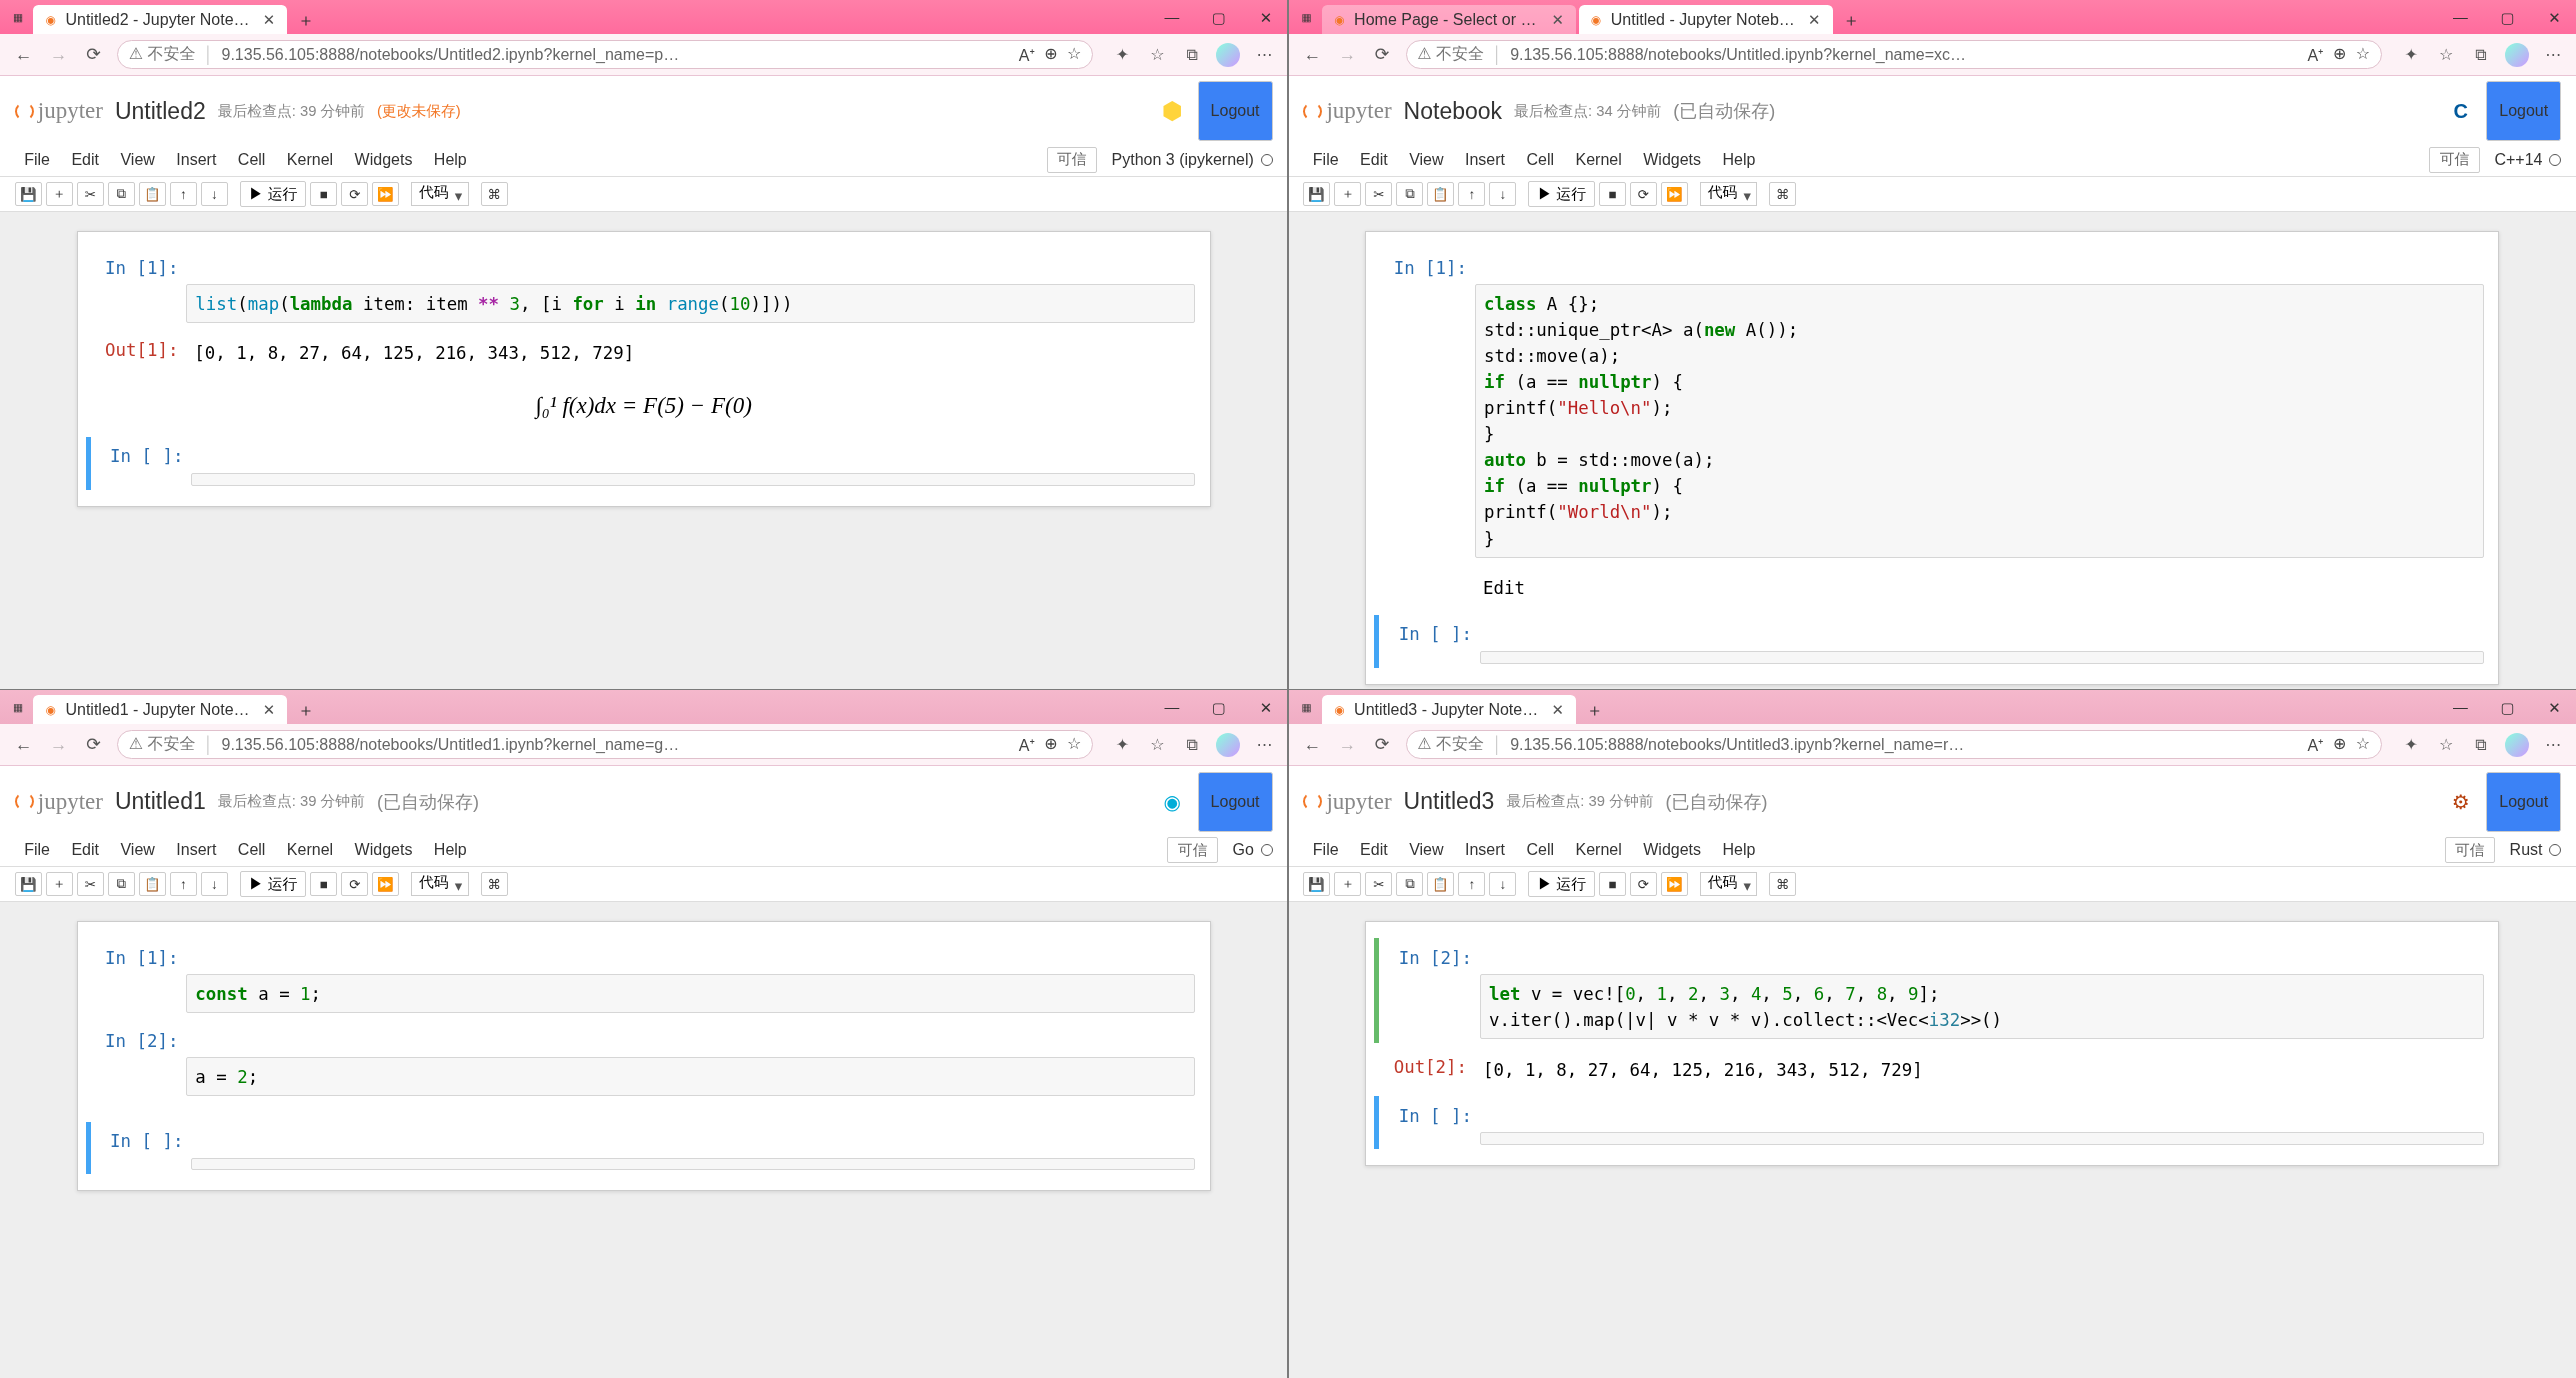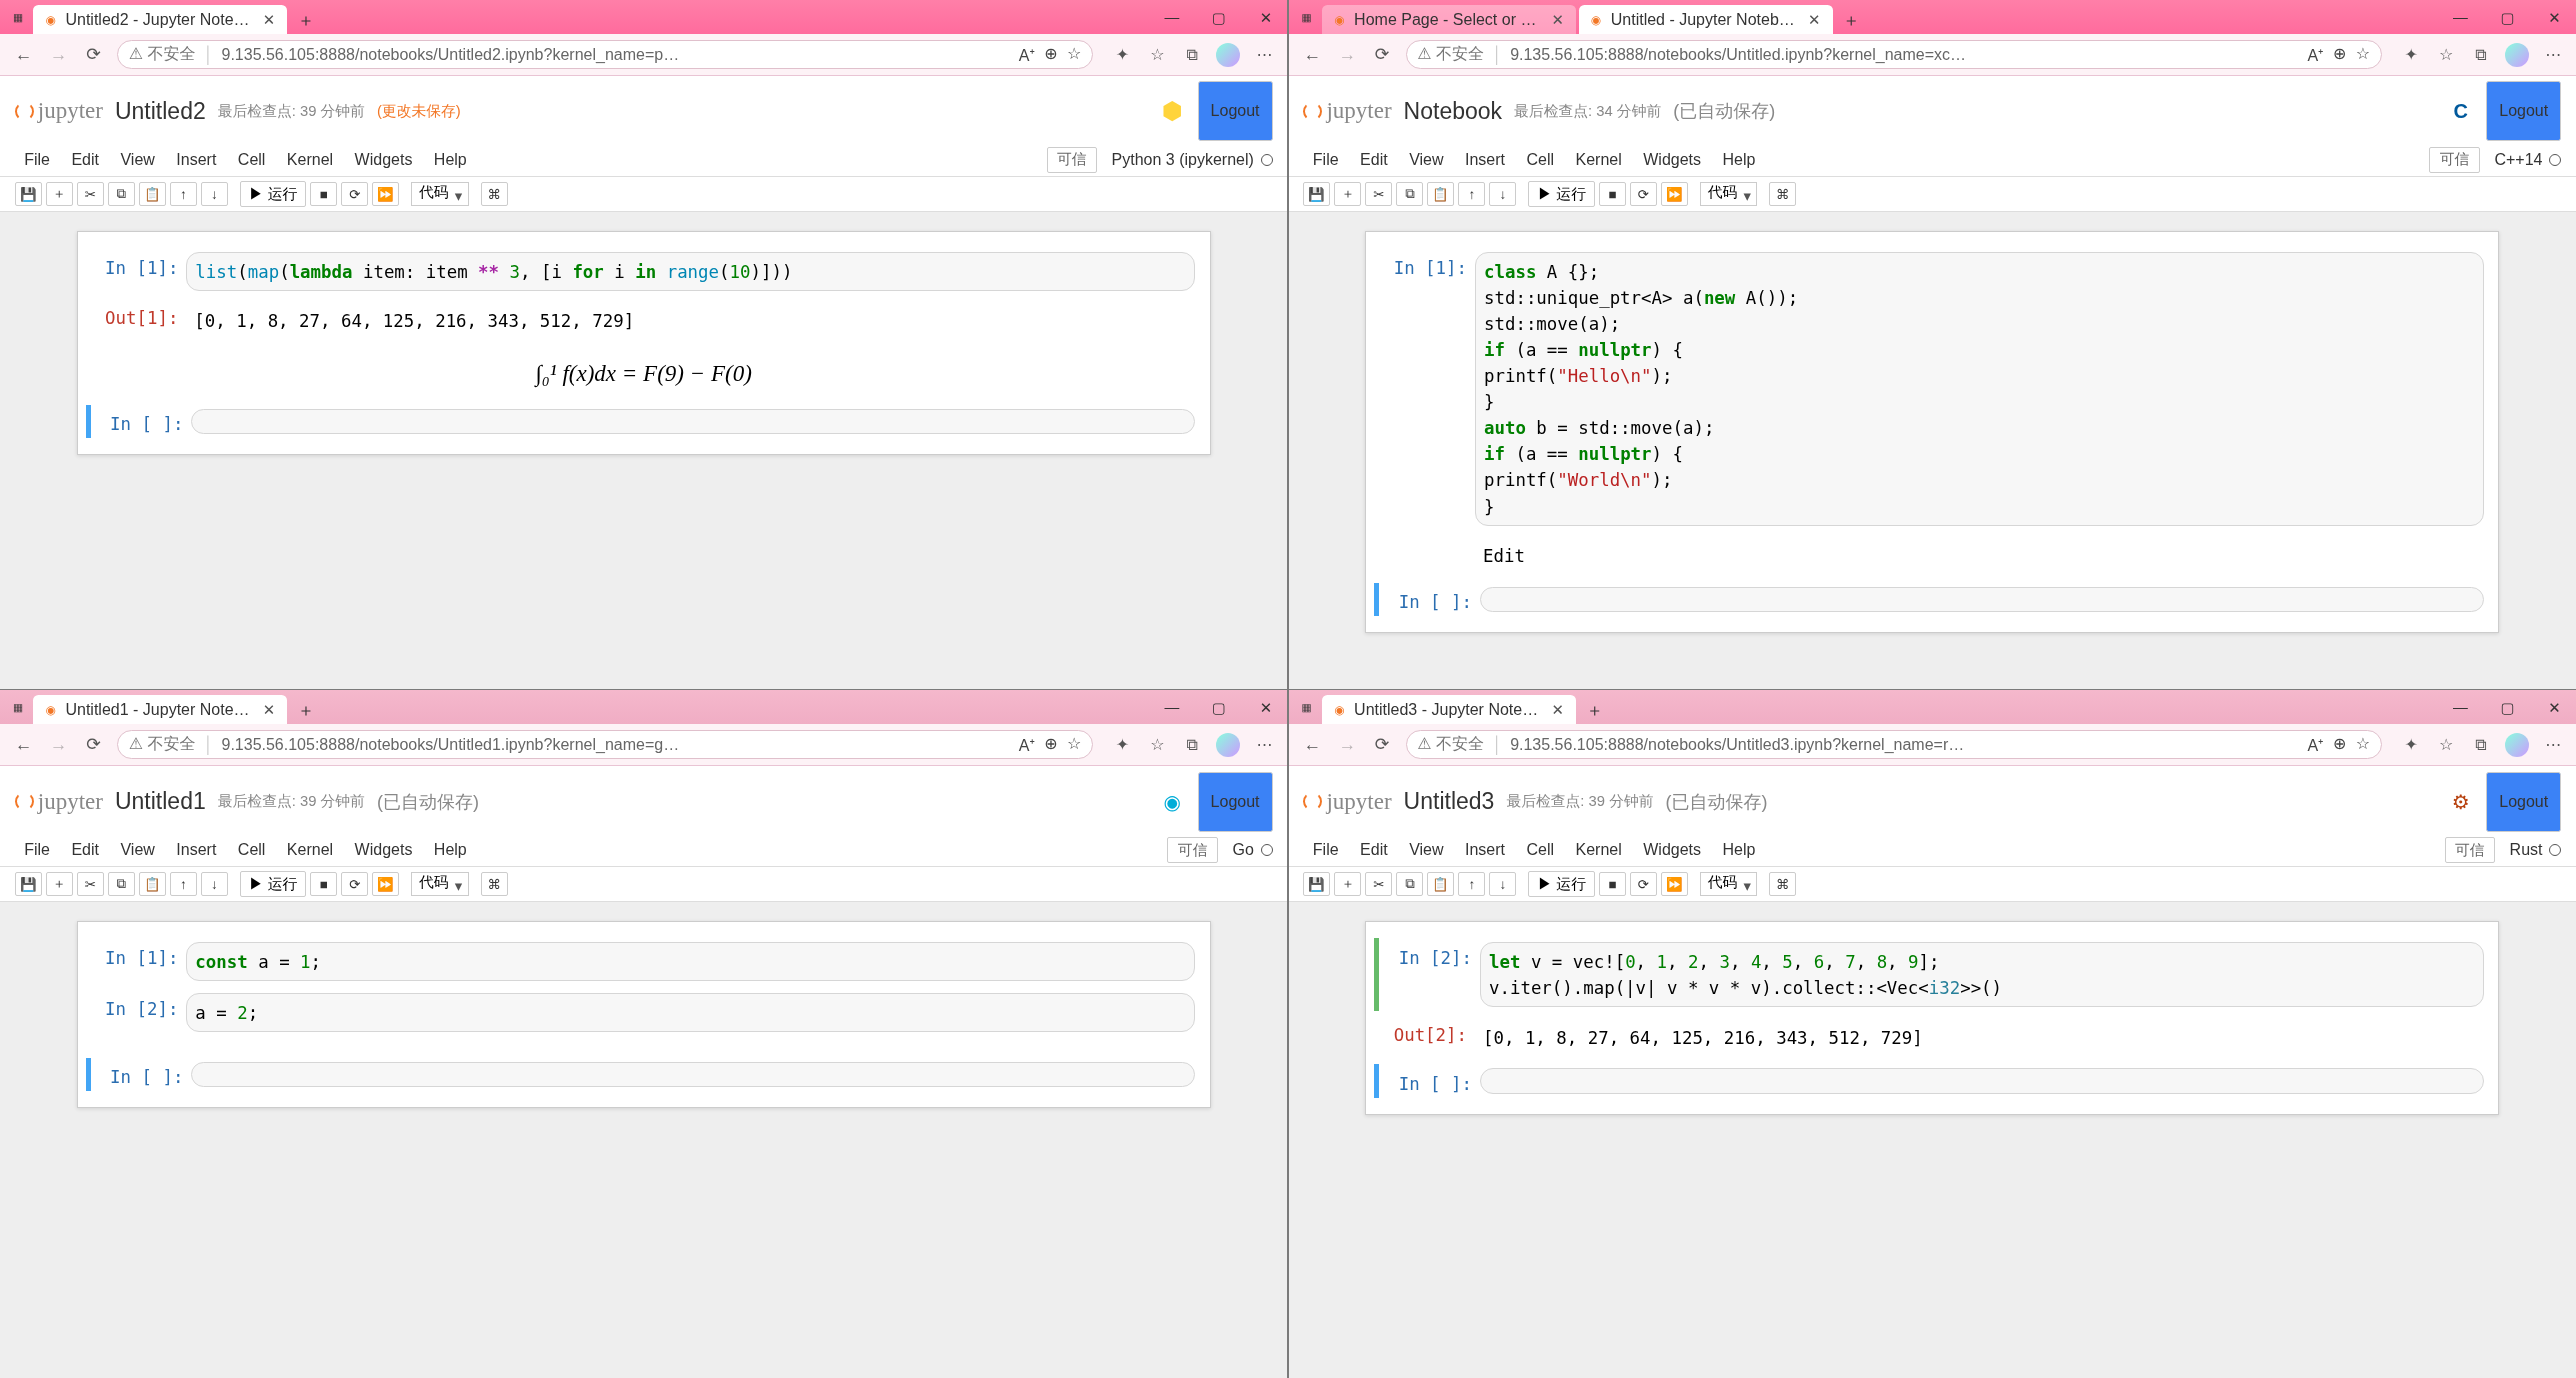--- a/index.html
+++ b/index.html
@@ -47,21 +47,21 @@
 .tb-sep { width: 4px; }
 .tb-select { border: 0.7px solid #ccc; height: 24px; padding: 0 19px 0 6.7px; font-size: 14.8px; background: #fff; position: relative; }
 .tb-select::after { content: "▾"; position: absolute; right: 5.4px; top: 4px; color: #555; }
 .nb-area { flex: 1; background: #eee; padding: 19px 9.4px; overflow: auto; }
 .nb-sheet { background: #fff; border: 0.7px solid #ccc; box-shadow: 0 1.3px 4px rgba(0,0,0,.12); padding: 12px 8px; max-width: 1134px; margin: 0 auto 27px; }
 .cell { display: flex; padding: 4px 6.7px; margin: 4px 0; justify-content: flex-end; }
 .cell .prompt { width: 94px; text-align: right; padding: 5.4px 8px 0 0; font-family: "Consolas", monospace; font-size: 17.4px; }
 .prompt.in { color: #2a6db0; }
 .prompt.out { color: #c0392b; }
 .cell .content { flex: 1; font-family: "Consolas", monospace; font-size: 17.4px; line-height: 1.5; padding: 5.4px 8px; }
-.code-box { background: #f7f7f7; border: 0.7px solid #d6d6d6; border-radius: 13px; }
+.code-box { background: #f7f7f7; border: 0.7px solid #d6d6d6; border-radius: 2px; margin-top: 32px; }
 .cell.sel { border-left: 5.4px solid #42a5f5; }
 .cell.run { border-left: 5.4px solid #66bb6a; }
 .md-out { text-align: center; font-family: Georgia, serif; font-size: 23px; padding: 13.4px 0; font-style: italic; }
 .kw { color: #008000; font-weight: bold; }
 .num { color: #008000; }
 .str { color: #ba2121; }
 .op { color: #a626a4; font-weight: bold; }
 .cm { color: #0086b3; }
 .ty { color: #267f99; }
 .err { color: #333; }
@@ -160,21 +160,21 @@
         <div class="nb-sheet">
 
       <div class="cell">
         <div class="prompt in">In  [1]:</div>
         <div class="content code-box"><span class="cm">list</span><span class="">(</span><span class="cm">map</span><span class="">(</span><span class="kw">lambda</span><span class=""> item: item </span><span class="op">**</span><span class=""> </span><span class="num">3</span><span class="">, [i </span><span class="kw">for</span><span class=""> i </span><span class="kw">in</span><span class=""> </span><span class="cm">range</span><span class="">(</span><span class="num">10</span><span class="">)]))</span></div>
       </div>
       <div class="cell">
         <div class="prompt out">Out[1]:</div>
         <div class="content">[0, 1, 8, 27, 64, 125, 216, 343, 512, 729]</div>
       </div>
-      <div class="md-out">∫₀¹ f(x)dx = F(9) − F(0)</div>
+      <div class="md-out">∫₀¹ f(x)dx = F(5) − F(0)</div>
       <div class="cell sel">
         <div class="prompt in">In  [ ]:</div>
         <div class="content code-box"></div>
       </div>
         </div>
       </div>
     </div>
   </div>
 <div class="window">
     <div class="titlebar ">

